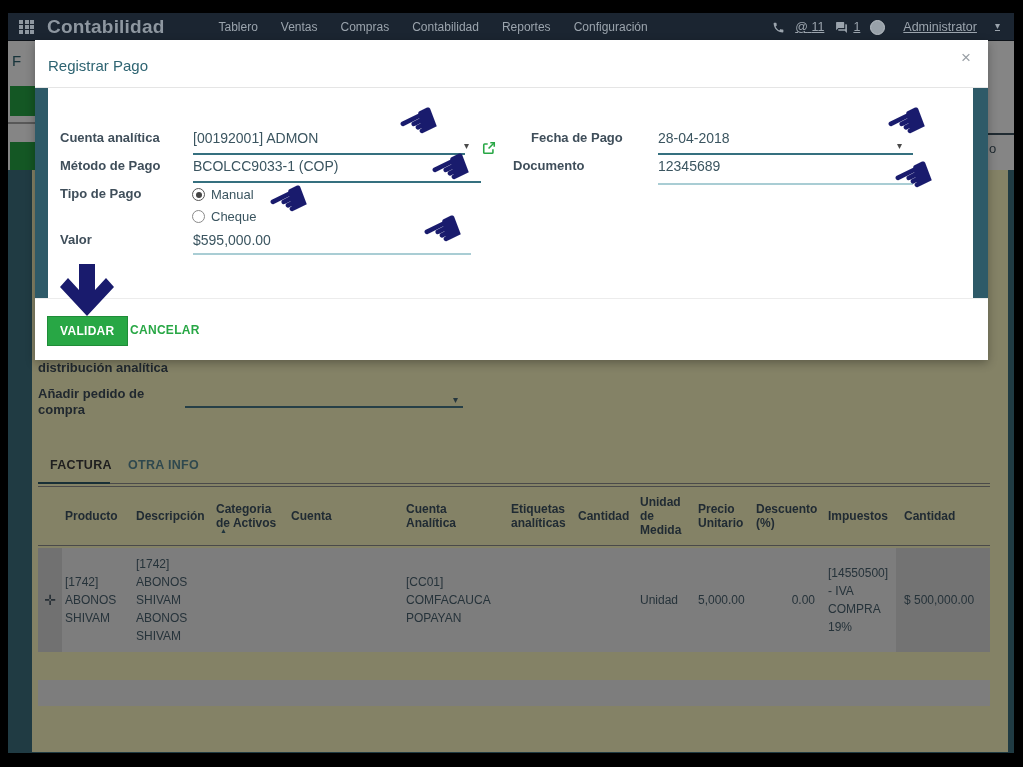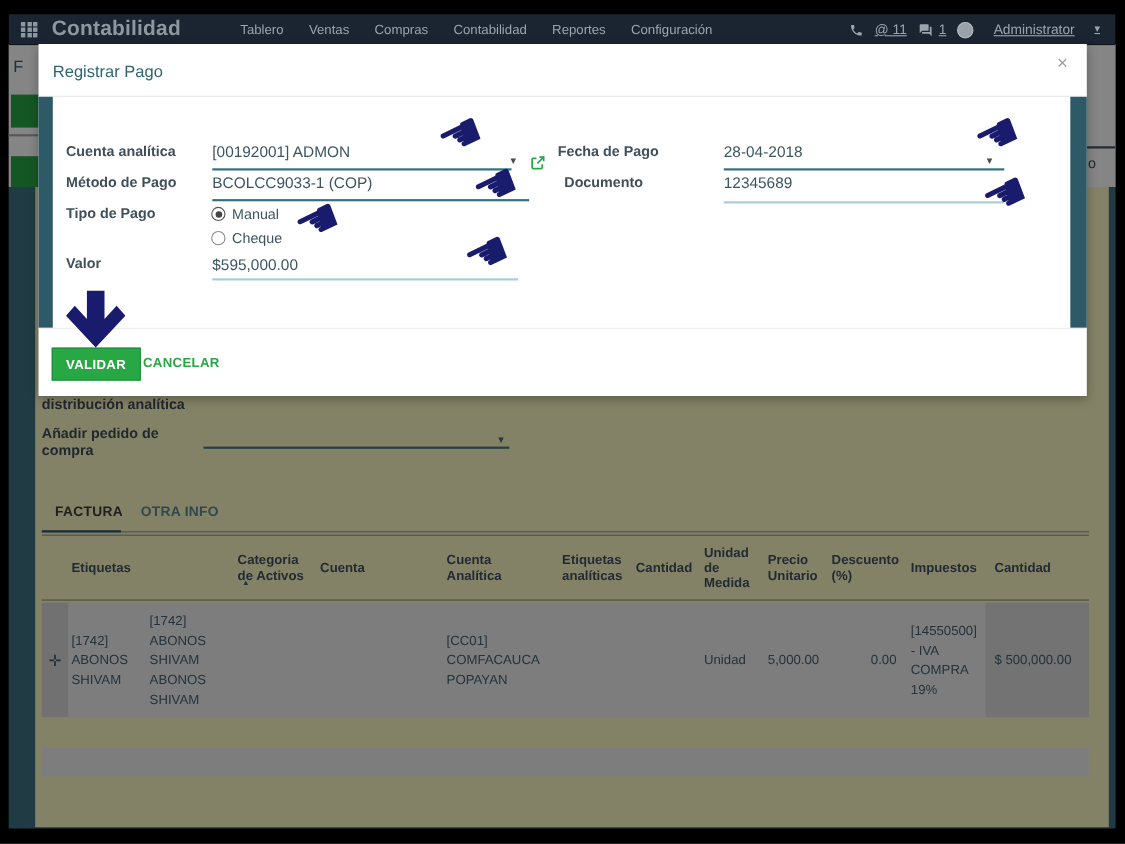--- a/index.html
+++ b/index.html
@@ -139,21 +139,22 @@
   <div class="flabel" style="left:6px;top:216px;width:112px;">Añadir pedido de compra</div>
   <div class="fline" style="left:153px;top:236px;width:278px;"></div>
   <span class="dd-caret" style="left:421px;top:224px;">▾</span>
 
   <span class="tab active" style="left:18px;top:288px;">FACTURA</span>
   <span class="tab inactive" style="left:96px;top:288px;">OTRA INFO</span>
   <div class="tabs-border"></div>
   <div class="tab-underline"></div>
 
   <div class="thead-top"></div>
-  <div class="th" style="left:33px;width:64px;">Etiquetas</div>
+  <div class="th" style="left:33px;width:64px;">Producto</div>
+  <div class="th" style="left:104px;width:76px;">Descripción</div>
   <div class="th" style="left:184px;width:68px;">Categoria de Activos</div>
   <div class="th" style="left:259px;width:80px;">Cuenta</div>
   <div class="th" style="left:374px;width:70px;">Cuenta Analítica</div>
   <div class="th" style="left:479px;width:64px;">Etiquetas analíticas</div>
   <div class="th" style="left:546px;width:50px;">Cantidad</div>
   <div class="th" style="left:608px;width:50px;">Unidad de Medida</div>
   <div class="th" style="left:666px;width:56px;">Precio Unitario</div>
   <div class="th" style="left:796px;width:62px;">Impuestos</div>
   <div class="th" style="left:724px;width:66px;">Descuento (%)</div>
   <div class="th" style="left:872px;width:70px;">Cantidad</div>
@@ -204,21 +205,21 @@
   <div class="mlabel" style="left:25px;top:146px;">Tipo de Pago</div>
   <span class="radio sel" style="left:157px;top:148px;"></span>
   <span class="radio-label" style="left:176px;top:147px;">Manual</span>
   <span class="radio" style="left:157px;top:170px;"></span>
   <span class="radio-label" style="left:176px;top:169px;">Cheque</span>
 
   <div class="mlabel" style="left:25px;top:192px;text-align:right;">Valor</div>
   <div class="mvalue" style="left:158px;top:192px;">$595,000.00</div>
   <div class="uline light" style="left:158px;top:213px;width:278px;"></div>
 
-  <div class="mlabel" style="left:472px;top:90px;">Fecha de Pago</div>
+  <div class="mlabel" style="left:496px;top:90px;">Fecha de Pago</div>
   <div class="mvalue" style="left:623px;top:90px;">28-04-2018</div>
   <div class="uline" style="left:623px;top:113px;width:255px;"></div>
   <span class="sel-caret" style="left:862px;top:100px;">▾</span>
 
   <div class="mlabel" style="left:478px;top:118px;">Documento</div>
   <div class="mvalue" style="left:623px;top:118px;">12345689</div>
   <div class="uline light" style="left:623px;top:143px;width:255px;"></div>
 
   <div class="modal-footer-border"></div>
   <div class="validate-btn">VALIDAR</div>

